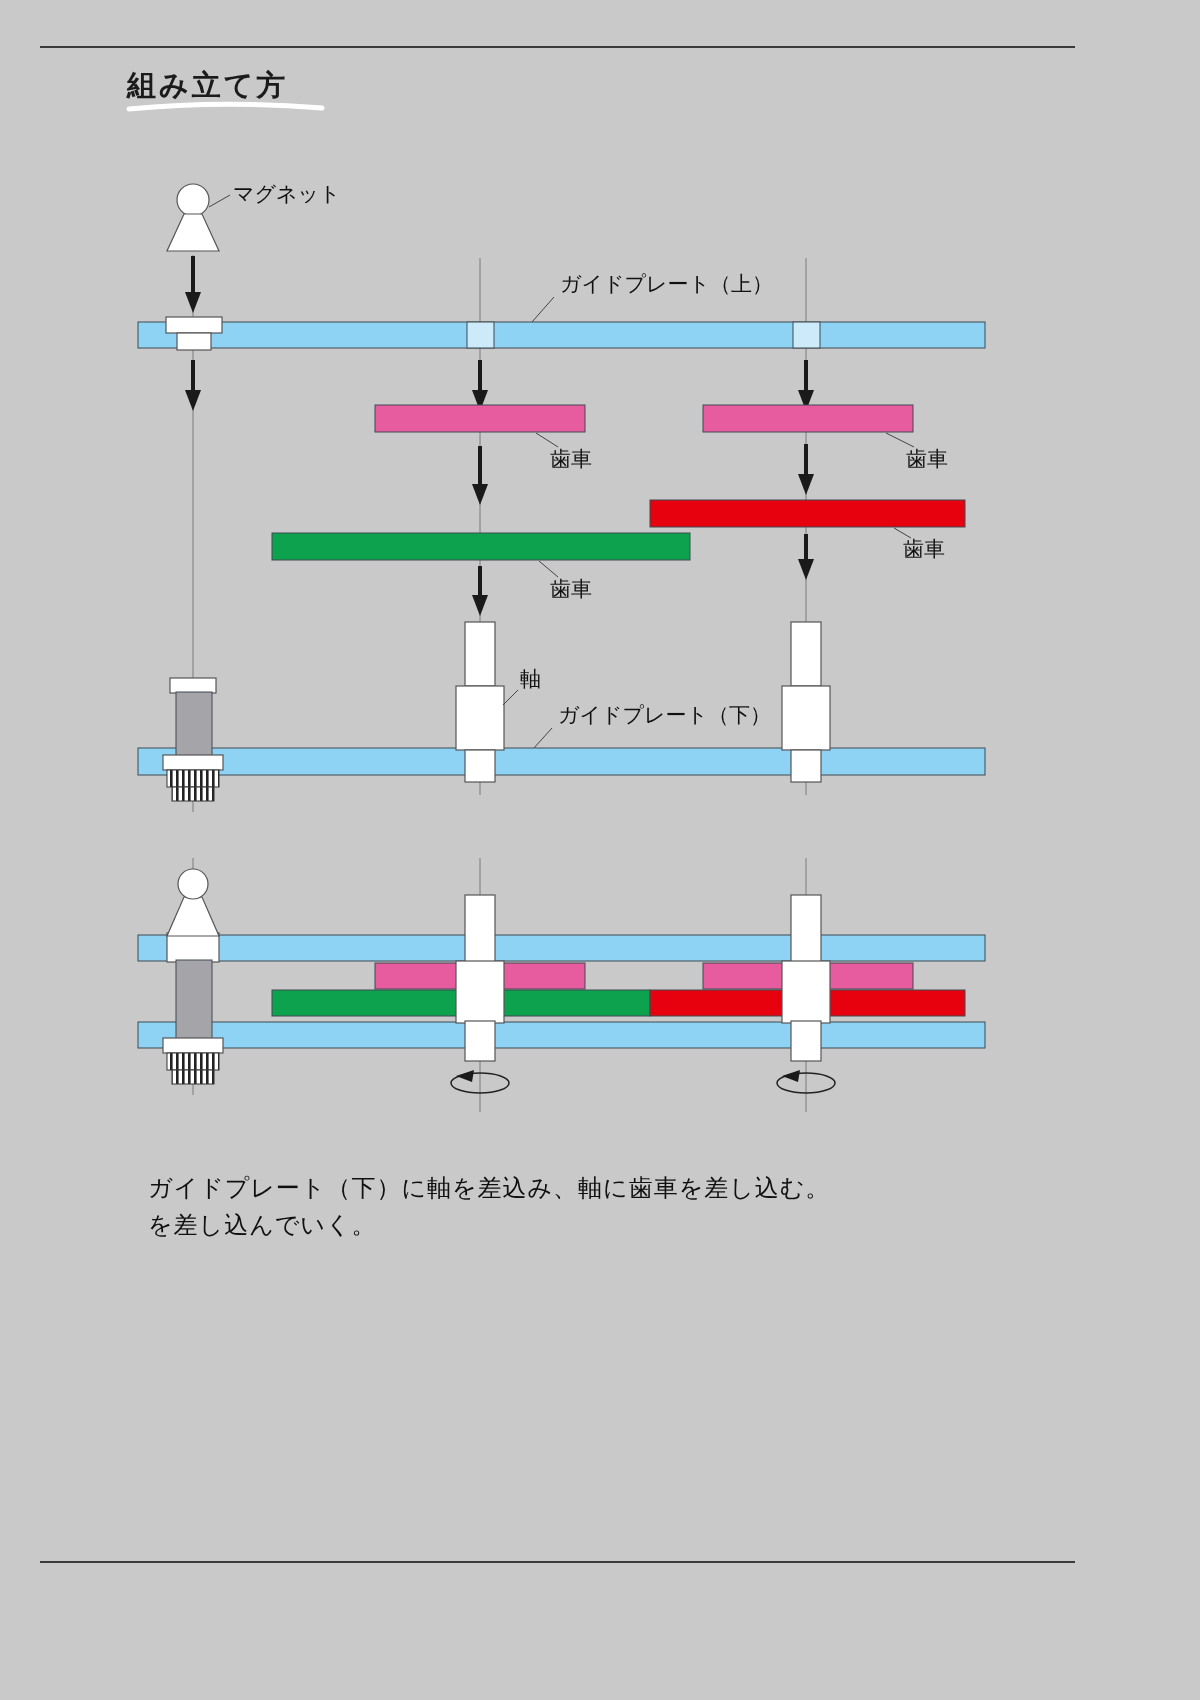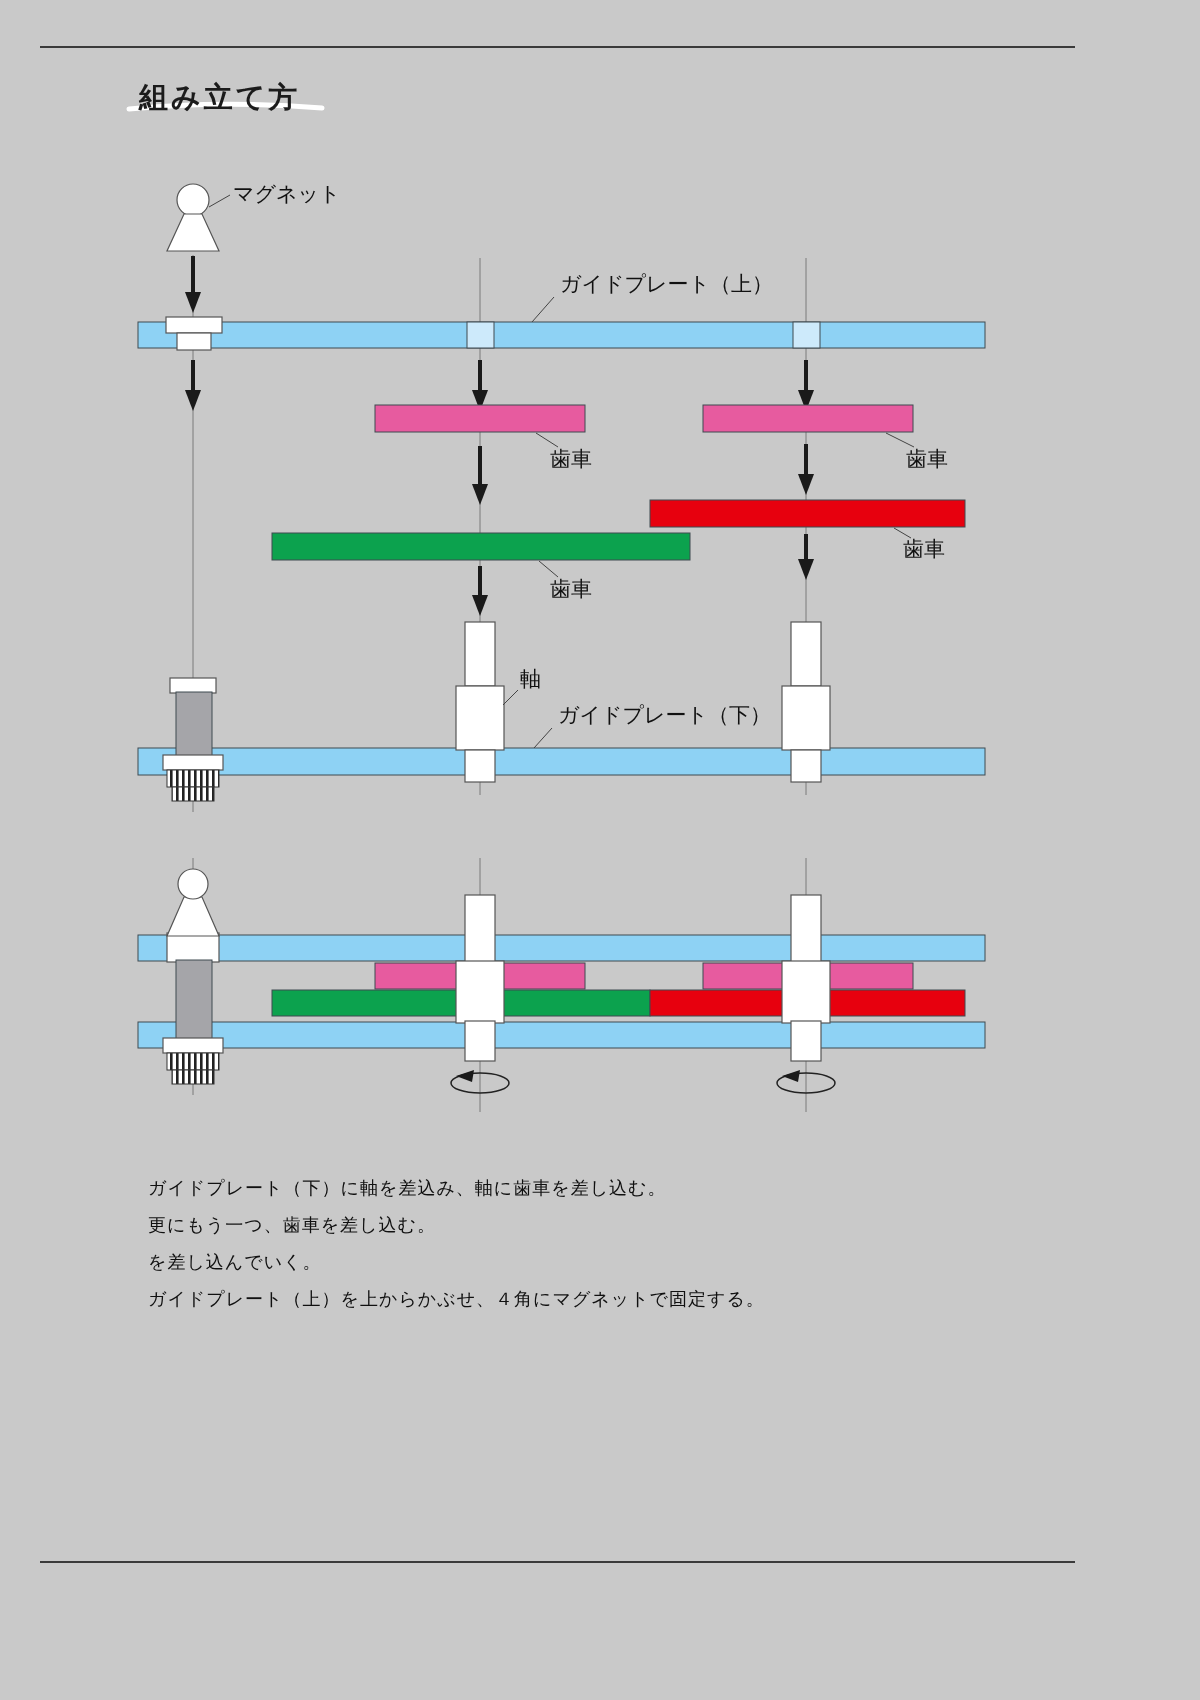--- a/index.html
+++ b/index.html
@@ -1,22 +1,22 @@
 <!DOCTYPE html>
 <html><head>
 <meta charset="utf-8">
 <style>
   html,body{margin:0;padding:0;background:#c9c9c9;}
   .page{position:relative;width:1200px;height:1700px;background:#c9c9c9;overflow:hidden;
         font-family:"Liberation Serif","DejaVu Serif",serif;}
-  .title{position:absolute;left:127px;top:66px;margin:12px;font-size:29px;font-weight:600;
+  .title{position:absolute;left:127px;top:66px;margin:0;font-size:29px;font-weight:600;
          letter-spacing:3px;color:#1b1b1b;z-index:2;}
   svg.diagram{position:absolute;left:0;top:0;z-index:1;}
   .instructions{position:absolute;left:148px;top:1170px;width:860px;z-index:2;
-                font-size:18px;line-height:37px;color:#101010;letter-spacing:1px;}
+                font-size:24px;line-height:37px;color:#101010;letter-spacing:1px;}
   .instructions .line{white-space:nowrap;}
   svg text{font-family:"Liberation Serif","DejaVu Serif",serif;font-size:21px;fill:#111;}
   .ptr{stroke:#444;stroke-width:1;fill:none;}
   .cline{stroke:#7a7a7a;stroke-width:1;}
   .arrow-line{stroke:#1a1a1a;stroke-width:4;}
   .arrow-head{fill:#1a1a1a;stroke:none;}
   .outl{stroke:#3f4a50;stroke-width:1;}
   .white-part{fill:#ffffff;stroke:#555;stroke-width:1.2;}
   .comb{stroke:#333;stroke-width:1;}
   .rot{stroke:#222;stroke-width:1.5;fill:none;}
@@ -170,18 +170,16 @@
       </g>
       <g>
         <ellipse class="rot" cx="806" cy="1083" rx="29" ry="10"></ellipse>
         <polygon class="arrow-head" points="782,1076 800,1070 798,1082"></polygon>
       </g>
     </g>
   </svg>
 
   <div class="instructions">
     <div class="line">ガイドプレート（下）に軸を差込み、軸に歯車を差し込む。</div>
-    <div class="line">更にもう一つ、歯車を差し込む。</div>
     <div class="line">を差し込んでいく。</div>
-    <div class="line">ガイドプレート（上）を上からかぶせ、４角にマグネットで固定する。</div>
   </div>
 
 </div>
 
 </body></html>

